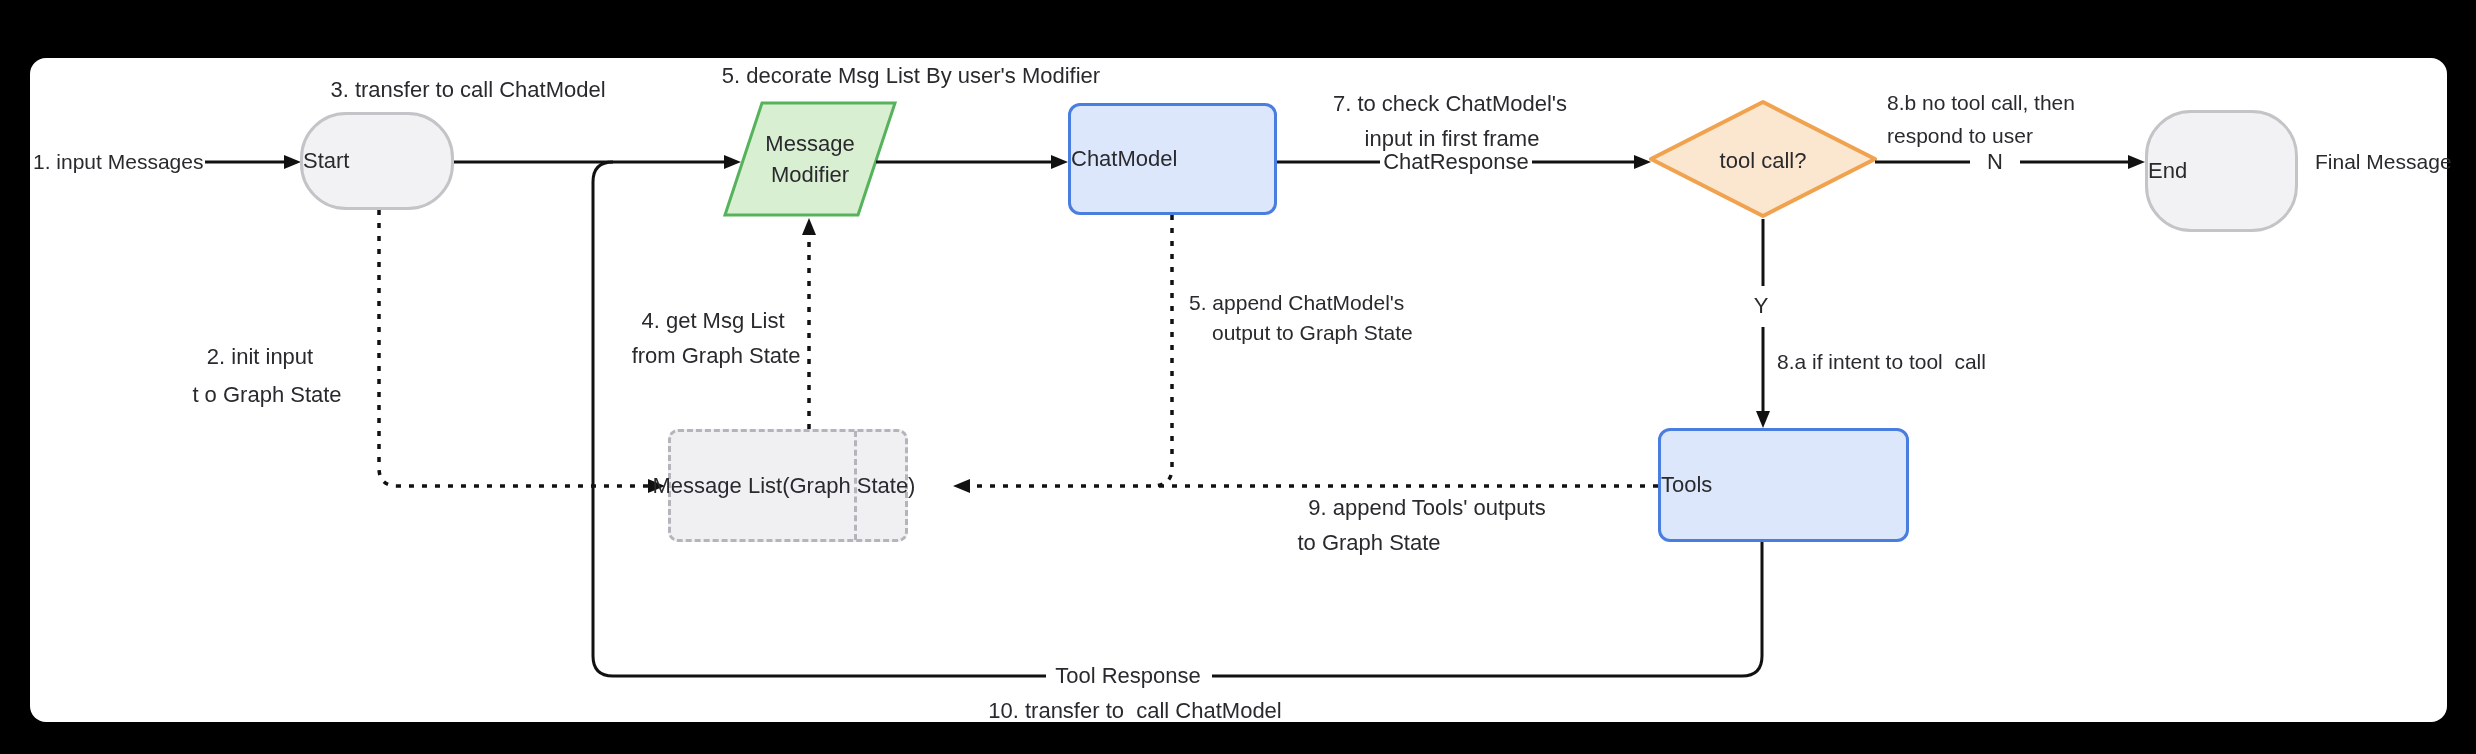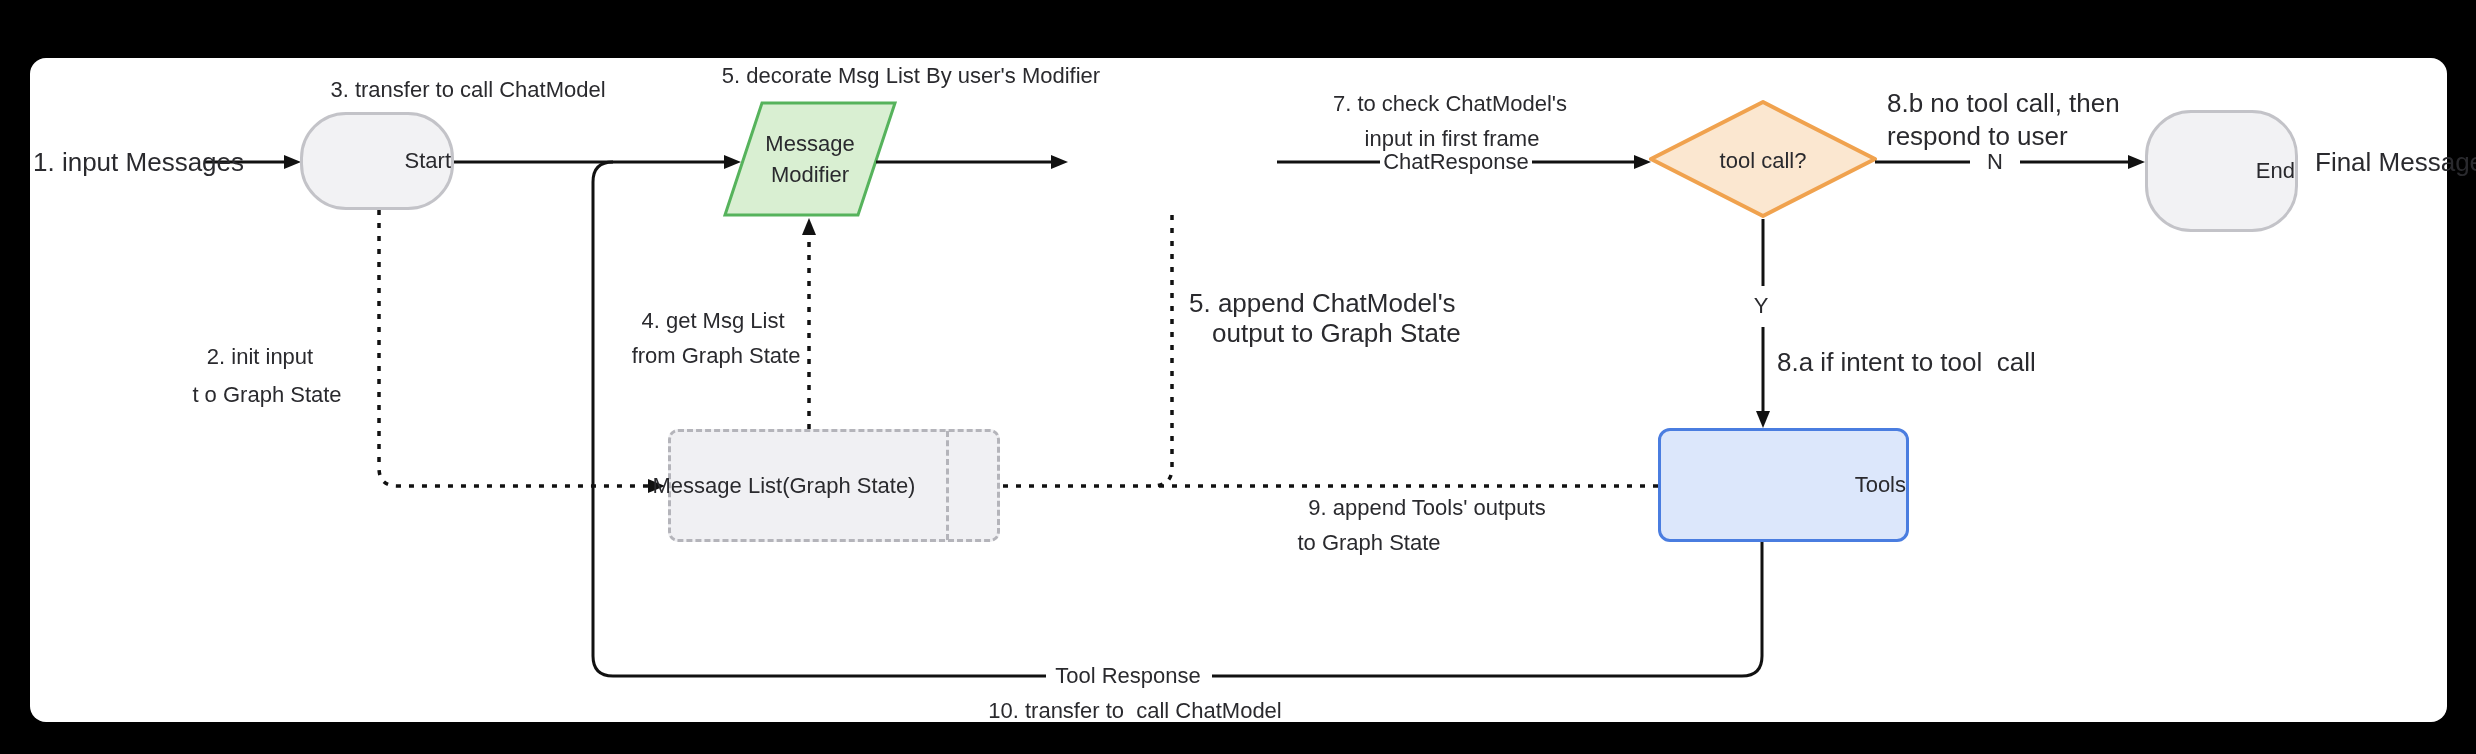--- a/index.html
+++ b/index.html
@@ -13,32 +13,32 @@
   *{margin:0;padding:0;box-sizing:border-box;}
   html,body{background:var(--background);}
   body{font-family:"Liberation Sans",sans-serif;}
   .stage{position:relative;width:2476px;height:754px;background:var(--background);overflow:hidden;}
   .surface{position:absolute;left:30px;top:58px;width:2417px;height:664px;
            background:var(--surface);border-radius:16px;}
   svg.wires{position:absolute;left:0;top:0;width:2476px;height:754px;}
   .s{fill:none;stroke:var(--line);stroke-width:3px;}
   .d{fill:none;stroke:var(--line);stroke-width:3.5px;stroke-dasharray:5 8;}
   .ah{fill:var(--line);stroke:none;}
-  .node{position:absolute;display:flex;align-items:center;justify-content:flex-end;
+  .node{position:absolute;display:flex;align-items:center;justify-content:flex-start;
         color:var(--text);font-size:22px;line-height:30px;text-align:center;white-space:pre;}
   .stadium{background:var(--node-gray-fill);border:3px solid var(--node-gray-border);border-radius:46px;}
   .bluebox{background:var(--node-blue-fill);border:3px solid var(--node-blue-border);border-radius:12px;}
   .dashedbox{background:var(--dashed-box-fill);border:3px dashed var(--dashed-box-border);border-radius:10px;}
   .divider{position:absolute;top:-1px;bottom:-1px;right:48px;width:0;
            border-left:3px dashed var(--dashed-box-border);}
   .panel-label{position:absolute;left:0;top:0;width:226px;height:100%;
                display:flex;align-items:center;justify-content:center;text-align:center;white-space:pre;}
   .lbl{position:absolute;transform:translate(-50%,-50%);color:var(--text);font-size:22px;
        line-height:30px;white-space:pre;text-align:center;}
-  .lbl-l{position:absolute;transform:translateY(-50%);color:var(--text);font-size:26px;
+  .lbl-l{position:absolute;transform:translateY(-50%);color:var(--text);font-size:21px;
          line-height:30px;white-space:pre;}
   .shape-label{position:absolute;transform:translate(-50%,-50%);color:var(--text);
                font-size:22px;line-height:31px;white-space:pre;text-align:center;}
 </style>
 </head>
 <body>
 
 <div class="stage">
   <div class="surface"></div>
 
@@ -75,28 +75,31 @@
     <polygon class="ah" points="953,486 970,479 970,493"></polygon>
     <polygon class="ah" points="1763,428 1756,411 1770,411"></polygon>
   </svg>
 
   <div class="node stadium" style="left:300px;top:112px;width:154px;height:98px">
     <span>Start</span>
   </div>
 
   <div class="shape-label" style="left:810px;top:159px"><span>Message</span><br><span>Modifier</span></div>
 
+  <div class="node bluebox" style="left:1068px;top:103px;width:209px;height:112px">
+    <span>ChatModel</span>
+  </div>
 
   <div class="shape-label" style="left:1763px;top:160px">tool call?</div>
 
   <div class="node stadium" style="left:2145px;top:110px;width:153px;height:122px">
     <span>End</span>
   </div>
 
-  <div class="node dashedbox" style="left:668px;top:429px;width:332px;height:113px;justify-content:flex-start">
+  <div class="node dashedbox" style="left:668px;top:429px;width:240px;height:113px;justify-content:flex-start">
     <div class="panel-label"><span>Message List</span><br><span>(Graph State)</span></div>
     <div class="divider"></div>
   </div>
 
   <div class="node bluebox" style="left:1658px;top:428px;width:251px;height:114px">
     <span>Tools</span>
   </div>
 
   <div class="lbl-l" style="left:33px;top:162px">1. input Messages</div>
 

